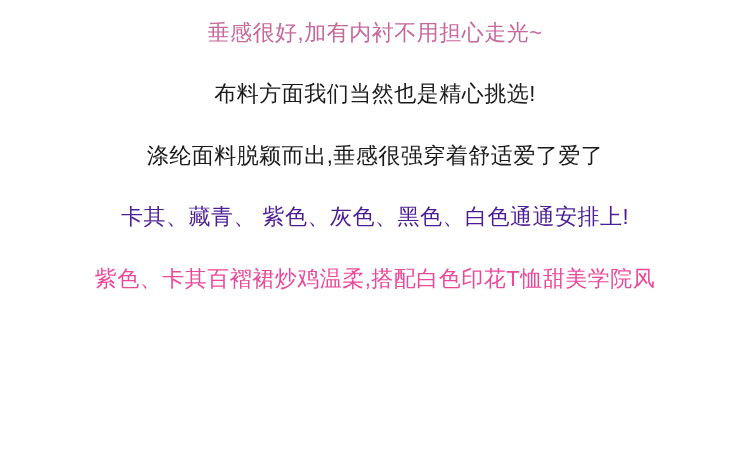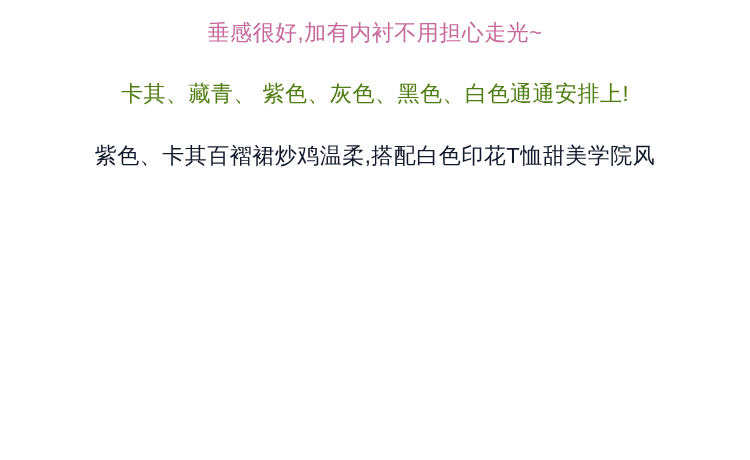--- a/index.html
+++ b/index.html
@@ -28,15 +28,17 @@
     letter-spacing: 0.5px;
     white-space: pre;
     text-align: center;
   }
 </style>
 </head>
 <body>
 
 <div class="page" id="lines-container" style="background: rgb(255, 255, 255);">
     <p class="line" style="color: rgb(199, 104, 156);">垂感很好,加有内衬不用担心走光~</p>
-    <p class="line" style="color: #4d7c0f;">卡其、藏青、 紫色、灰色、黑色、白色通通安排上!</p>
-    <p class="line" style="color: #0f172a;">紫色、卡其百褶裙炒鸡温柔,搭配白色印花T恤甜美学院风</p>
+    <p class="line" style="color: rgb(26, 26, 26);">布料方面我们当然也是精心挑选!</p>
+    <p class="line" style="color: rgb(26, 26, 26);">涤纶面料脱颖而出,垂感很强穿着舒适爱了爱了</p>
+    <p class="line" style="color: #4c1d95;">卡其、藏青、 紫色、灰色、黑色、白色通通安排上!</p>
+    <p class="line" style="color: #ec4899;">紫色、卡其百褶裙炒鸡温柔,搭配白色印花T恤甜美学院风</p>
   </div>
 
 </body></html>

